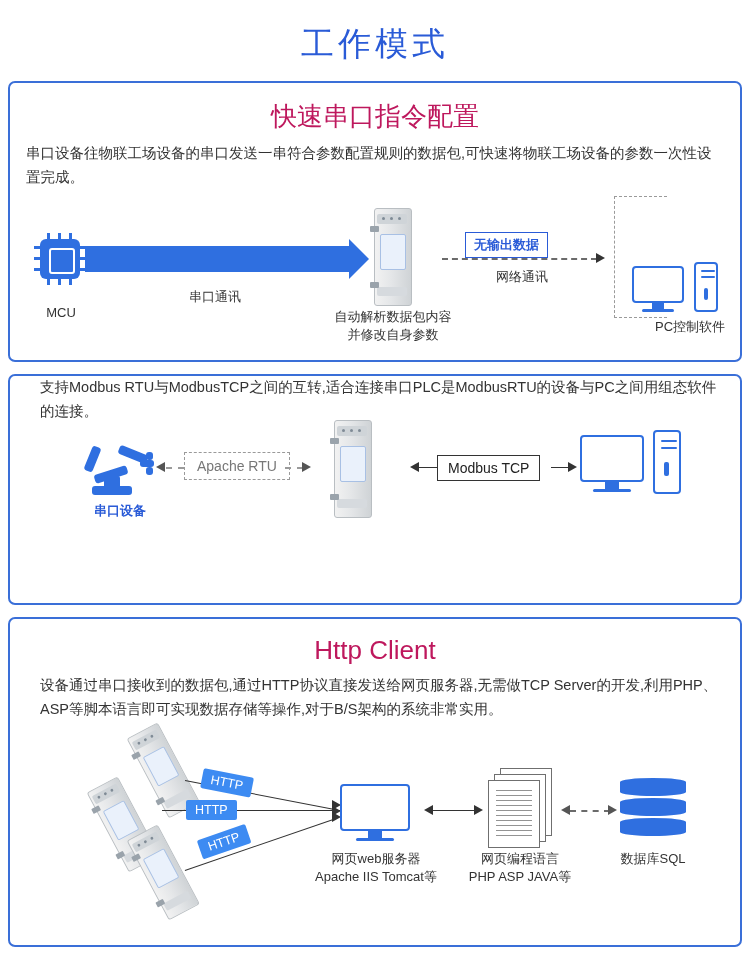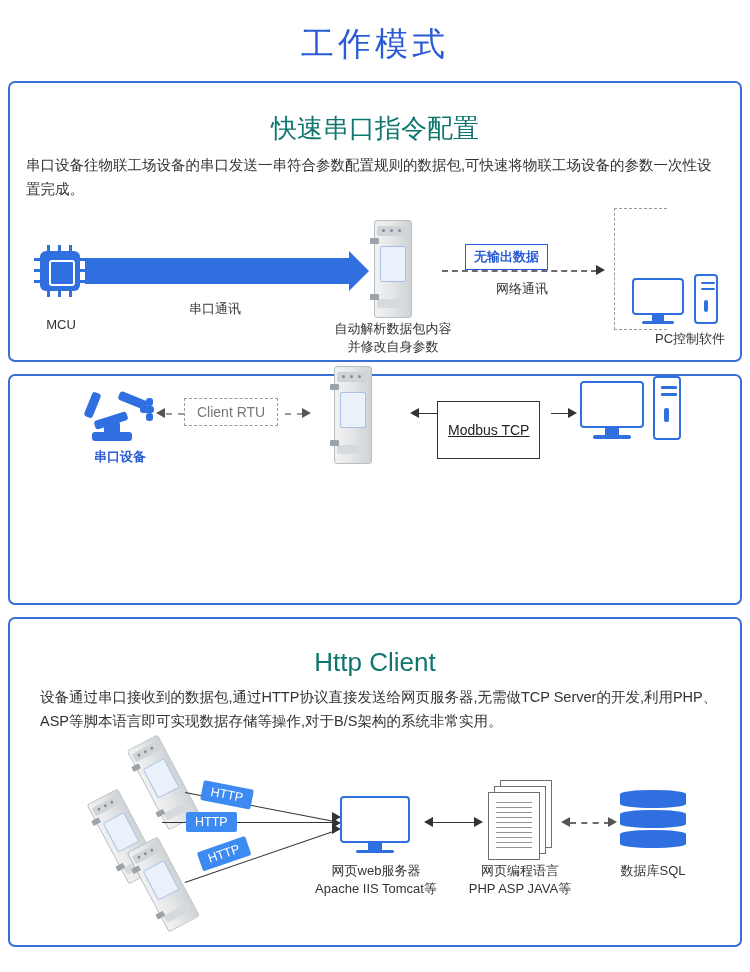--- a/index.html
+++ b/index.html
@@ -32,22 +32,22 @@
   .section {
     border: 2px solid #3a6fd8;
     border-radius: 7px;
     margin: 0 8px 12px 8px;
     position: relative;
     box-sizing: border-box;
   }
   .sec-title {
     text-align: center;
     font-size: 26px;
-    color: #0f766e;
-    margin-top: 28px;
+    color: #be185d;
+    margin-top: 16px;
     margin-bottom: 8px;
     font-weight: 400;
   }
   .sec-desc {
     font-size: 14.5px;
     line-height: 1.65;
     color: #333;
     margin: 0 16px 6px 16px;
   }
   .sec-desc.indent {
@@ -370,56 +370,57 @@
       <div class="tower" style="left:684px; top:66px; width:24px; height:50px;">
         <div class="bar" style="left:5px; top:6px; width:14px;"></div>
         <div class="bar" style="left:5px; top:12px; width:14px;"></div>
         <div class="slot" style="left:8px; top:24px; width:4px; height:12px;"></div>
       </div>
       <div class="caption" style="left:680px; top:122px;">PC控制软件</div>
     </div>
   </div>
 
   <div class="section" style="height:231px;">
+    <div class="sec-desc indent">支持Modbus RTU与ModbusTCP之间的互转,适合连接串口PLC是ModbusRTU的设备与PC之间用组态软件的连接。</div>
 
     <div class="diagram" style="height:120px;">
 
       <div class="robot" style="left:78px; top:8px; width:70px; height:60px;">
         <div class="seg" style="left:6px; top:32px; width:34px; height:9px; transform:rotate(-18deg);"></div>
         <div class="seg" style="left:30px; top:12px; width:30px; height:9px; transform:rotate(22deg);"></div>
         <div class="seg" style="left:0px; top:8px; width:9px; height:26px; transform:rotate(22deg);"></div>
         <div class="seg" style="left:52px; top:22px; width:14px; height:7px;"></div>
         <div class="seg" style="left:58px; top:14px; width:7px; height:8px;"></div>
         <div class="seg" style="left:58px; top:29px; width:7px; height:8px;"></div>
         <div class="base" style="left:4px; top:48px; width:40px; height:9px; border-radius:3px;"></div>
         <div class="base" style="left:16px; top:38px; width:16px; height:12px;"></div>
       </div>
       <div class="caption blue" style="left:110px; top:72px;">串口设备</div>
 
       <div class="arrow-head left" style="left:146px; top:32px; border-right-color:#555;"></div>
       <div class="dash-line" style="left:156px; top:37px; width:18px; border-color:#9a9a9a;"></div>
-      <div class="dashbox-label" style="left:174px; top:22px;">Client RTU</div>
+      <div class="dashbox-label" style="left:174px; top:22px;">Apache RTU</div>
       <div class="dash-line" style="left:275px; top:37px; width:18px; border-color:#9a9a9a;"></div>
       <div class="arrow-head" style="left:292px; top:32px; border-left-color:#555;"></div>
 
       <div class="device" style="left:320px; top:-10px;">
         <div class="body"></div>
         <div class="topband"></div>
         <div class="dot" style="left:12px;"></div>
         <div class="dot" style="left:20px;"></div>
         <div class="dot" style="left:28px;"></div>
         <div class="screen"></div>
         <div class="botband"></div>
         <div class="ear" style="left:0px; top:18px;"></div>
         <div class="ear" style="left:0px; bottom:16px;"></div>
       </div>
 
       <div class="arrow-head left" style="left:400px; top:32px;"></div>
       <div class="arrow-line" style="left:409px; top:37px; width:18px;"></div>
-      <div class="boxlabel dark" style="left:427px; top:25px; font-size:14px; padding:20px 10px;text-decoration:underline;">Modbus TCP</div>
+      <div class="boxlabel dark" style="left:427px; top:25px; font-size:14px; padding:4px 10px;">Modbus TCP</div>
       <div class="arrow-line" style="left:541px; top:37px; width:18px;"></div>
       <div class="arrow-head" style="left:558px; top:32px;"></div>
 
       <div class="monitor" style="left:570px; top:5px; width:70px; height:62px;">
         <div class="scr" style="width:64px; height:47px;"></div>
         <div class="stand" style="left:25px; top:47px; width:14px; height:7px;"></div>
         <div class="stand" style="left:13px; top:54px; width:38px; height:3.5px; border-radius:2px;"></div>
       </div>
       <div class="tower" style="left:643px; top:0px; width:28px; height:64px;">
         <div class="bar" style="left:6px; top:8px; width:16px;"></div>

